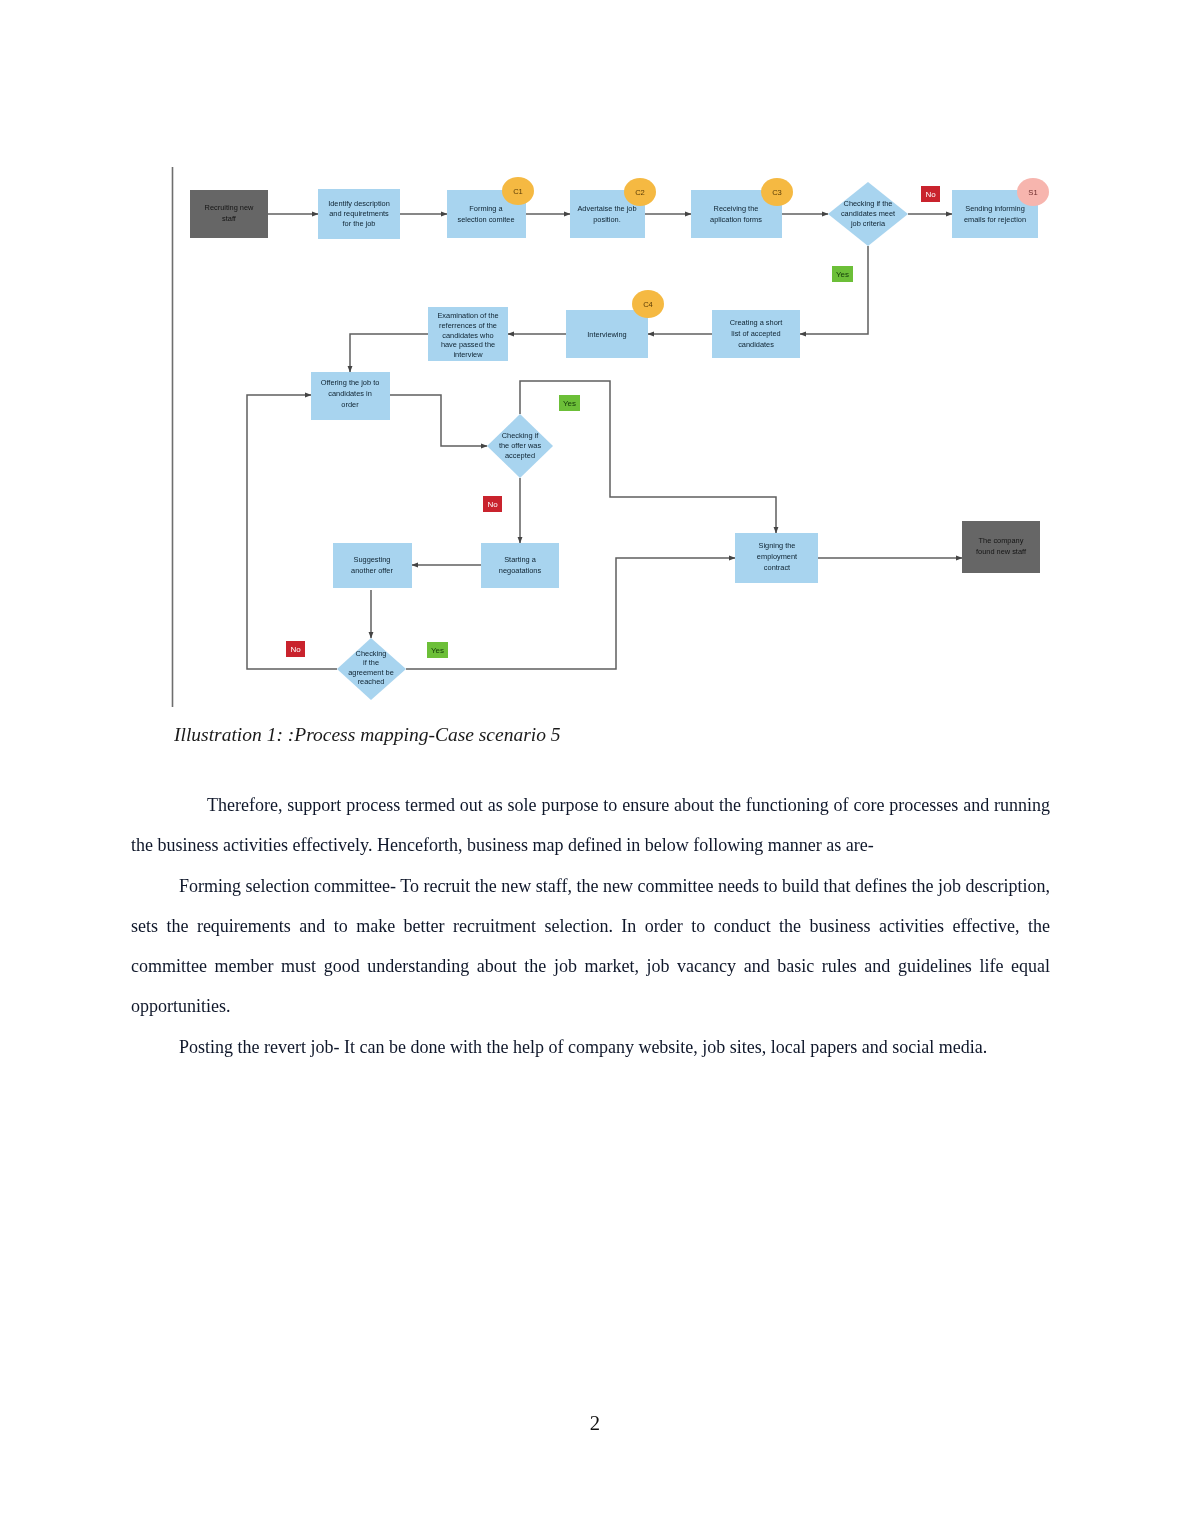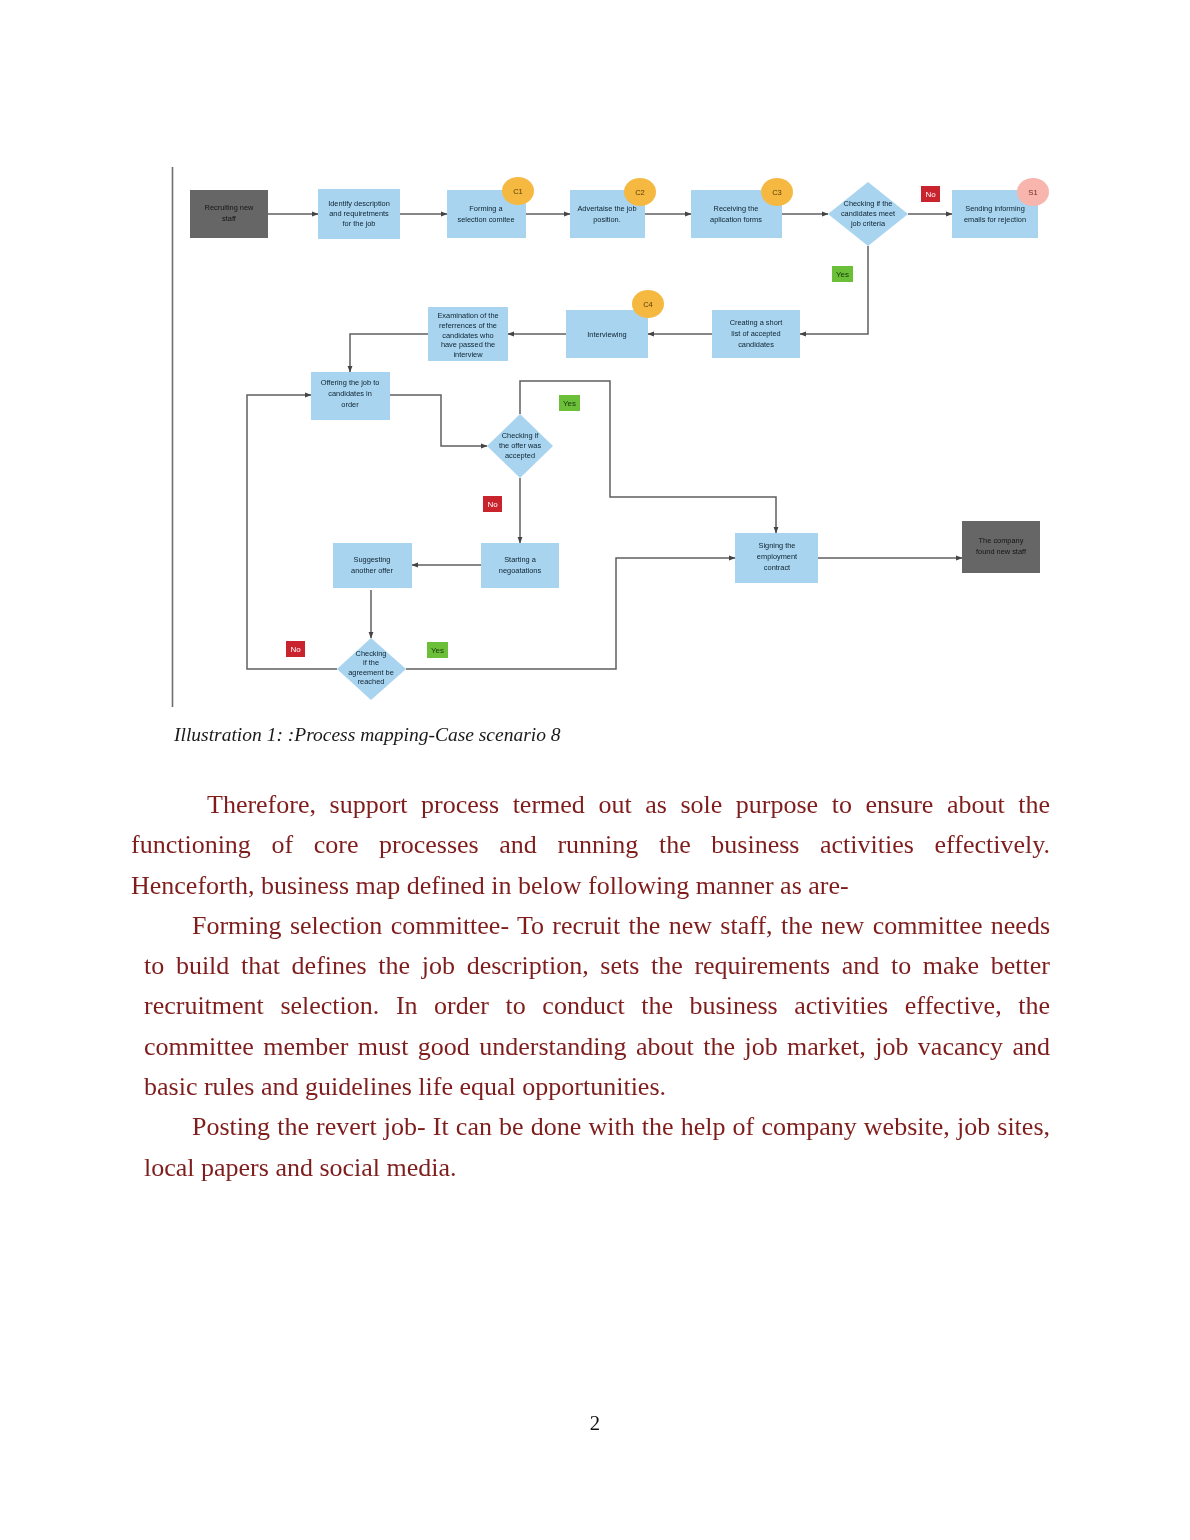--- a/index.html
+++ b/index.html
@@ -80,28 +80,28 @@
 
   
   .body-text {
     position: absolute;
     left: 131px;
     top: 785px;
     width: 919px;
   }
   .body-text p {
     margin: 0 0 0 0;
-    font-size: 26px;
+    font-size: 18px;
     line-height: 40.3px;
     text-align: justify;
     text-justify: inter-word;
-    color: #7f1d1d;
+    color: #0f172a;
   }
   .body-text p.indent-large { text-indent: 76px; }
-  .body-text p.indent-small { text-indent: 48px; margin-left: 13px; }
+  .body-text p.indent-small { text-indent: 48px; }
 
   .page-number {
     position: absolute;
     left: 0;
     top: 1412px;
     width: 1190px;
     text-align: center;
     font-size: 20.6px;
     color: #101010;
   }
@@ -307,21 +307,21 @@
         <rect x="286" y="641" width="19" height="16" fill="#c9232d"></rect>
         <text class="tag-label no" x="295.5" y="649.5">No</text>
       </g>
       <g>
         <rect x="427" y="642" width="21" height="16" fill="#6cbf38"></rect>
         <text class="tag-label yes" x="437.5" y="650.5">Yes</text>
       </g>
     </svg>
   </div>
 
-  <div class="caption">Illustration 1: :Process mapping-Case scenario 8</div>
+  <div class="caption">Illustration 1: :Process mapping-Case scenario 5</div>
 
   <div class="body-text">
     <p class="indent-large">Therefore, support process termed out as sole purpose to ensure about the functioning of core processes and running the business activities effectively. Henceforth, business map defined in below following manner as are-</p>
     <p class="indent-small">Forming selection committee- To recruit the new staff, the new committee needs to build that defines the job description, sets the requirements and to make better recruitment selection. In order to conduct the business activities effective, the committee member must good understanding about the job market, job vacancy and basic rules and guidelines life equal opportunities.</p>
     <p class="indent-small">Posting the revert job- It can be done with the help of company website, job sites, local papers and social media.</p>
   </div>
 
   <div class="page-number">2</div>
 
 </div>

